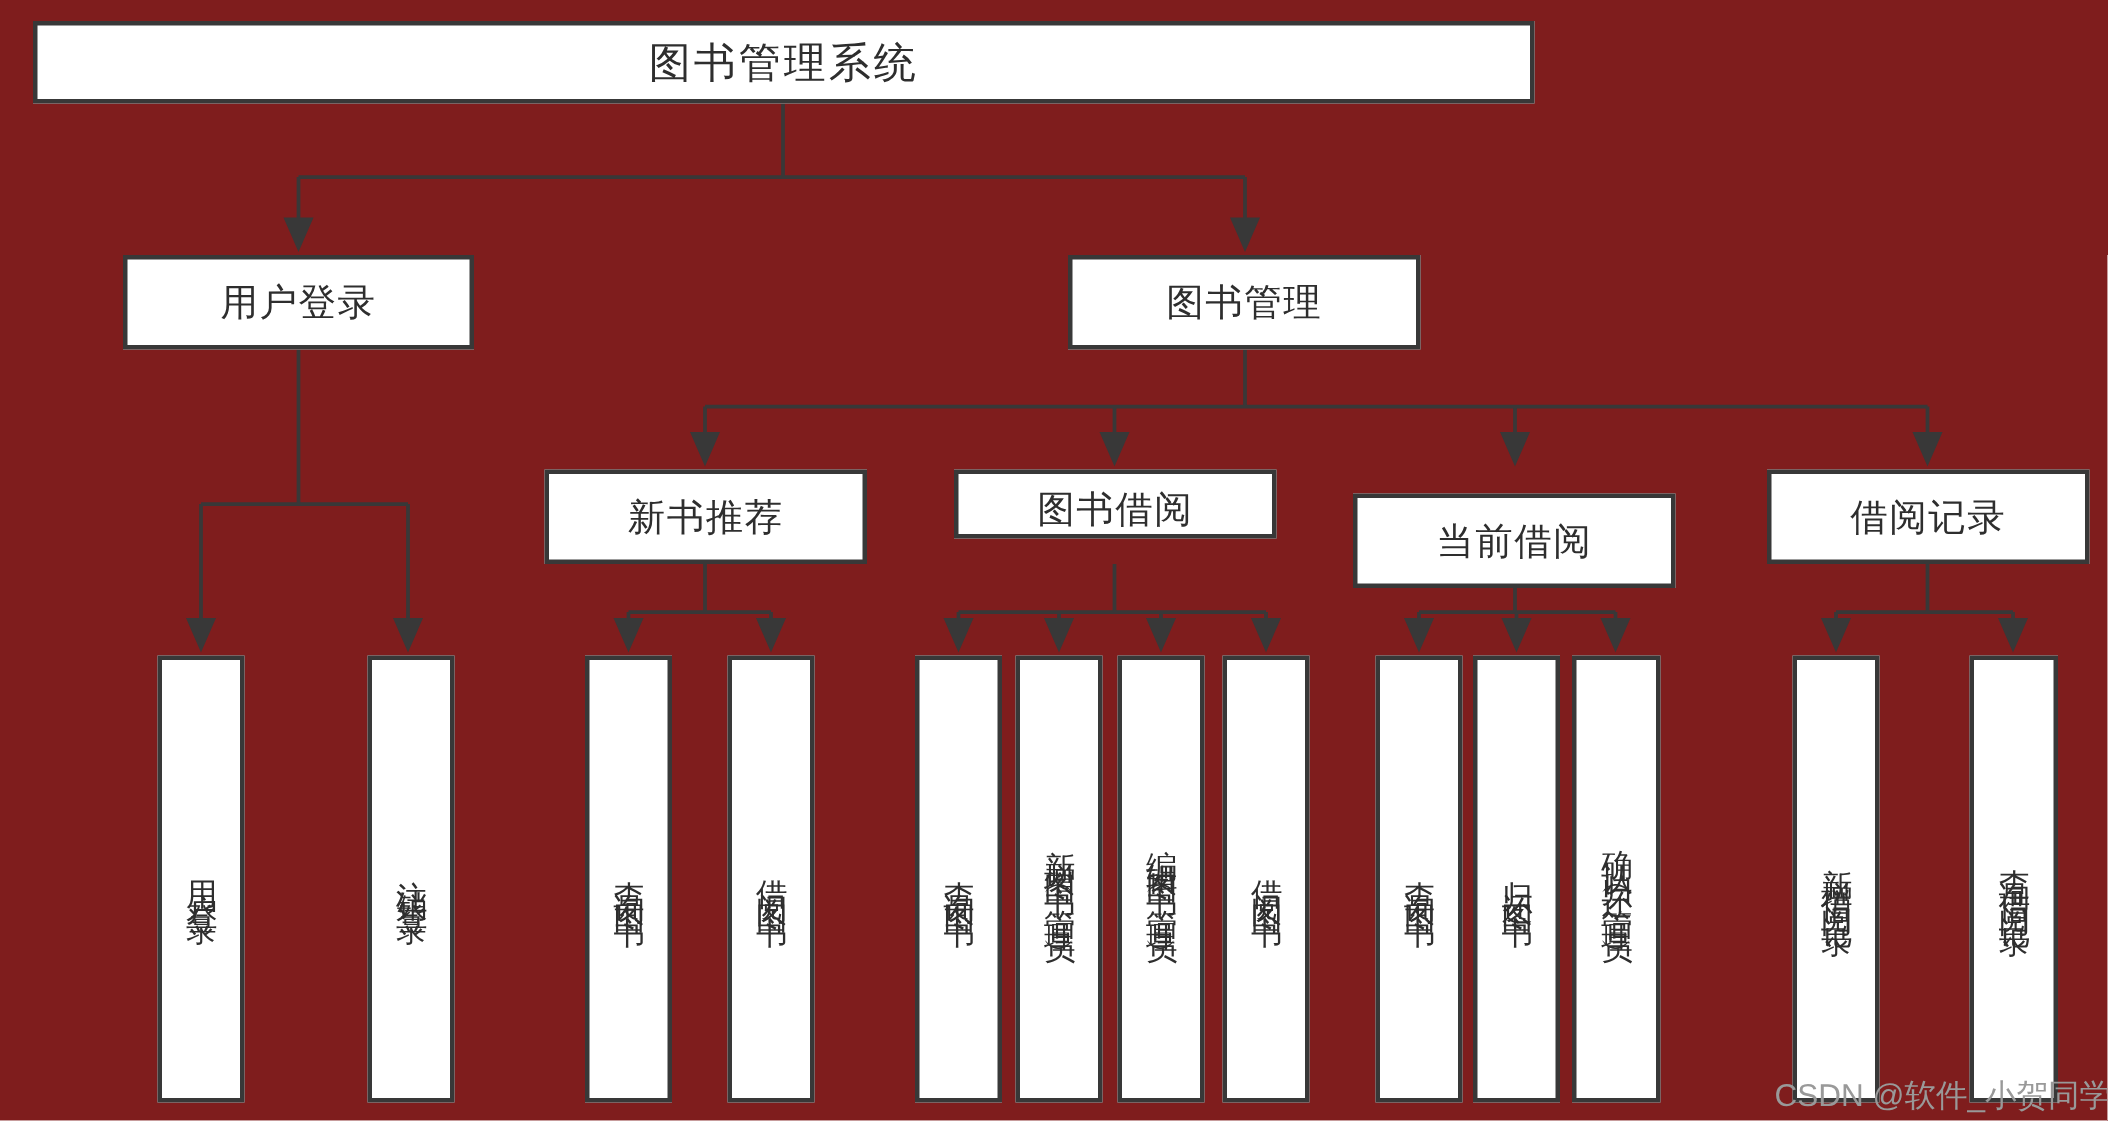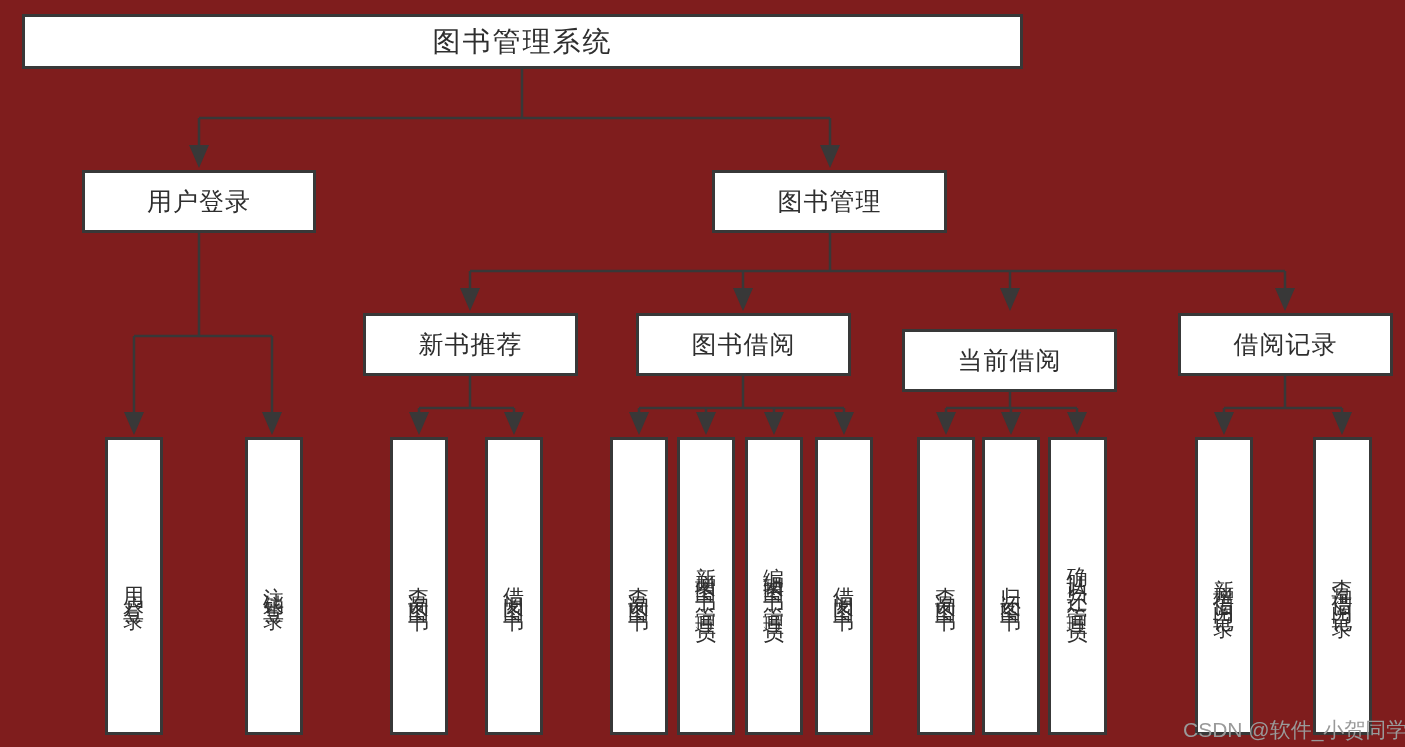--- a/index.html
+++ b/index.html
@@ -88,21 +88,21 @@
   <div class="node h1" style="left:82px; top:170px; width:234px; height:63px;">
     <span>用户登录</span>
   </div>
   <div class="node h1" style="left:712px; top:170px; width:235px; height:63px;">
     <span>图书管理</span>
   </div>
 
   <div class="node h1" style="left:363px; top:313px; width:215px; height:63px;">
     <span>新书推荐</span>
   </div>
-  <div class="node h1" style="left:636px; top:313px; width:215px; height:63px;">
+  <div class="node h1" style="left:636px; top:313px; width:215px; height:46px;align-items:flex-end;">
     <span>图书借阅</span>
   </div>
   <div class="node h1" style="left:902px; top:329px; width:215px; height:63px;">
     <span>当前借阅</span>
   </div>
   <div class="node h1" style="left:1178px; top:313px; width:215px; height:63px;">
     <span>借阅记录</span>
   </div>
 
   <div class="node leaf" style="left:105px; top:437px; width:58px; height:298px;">

